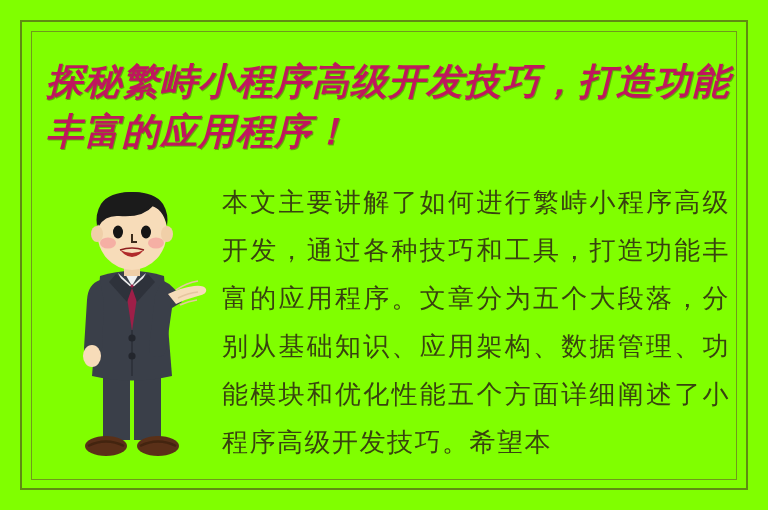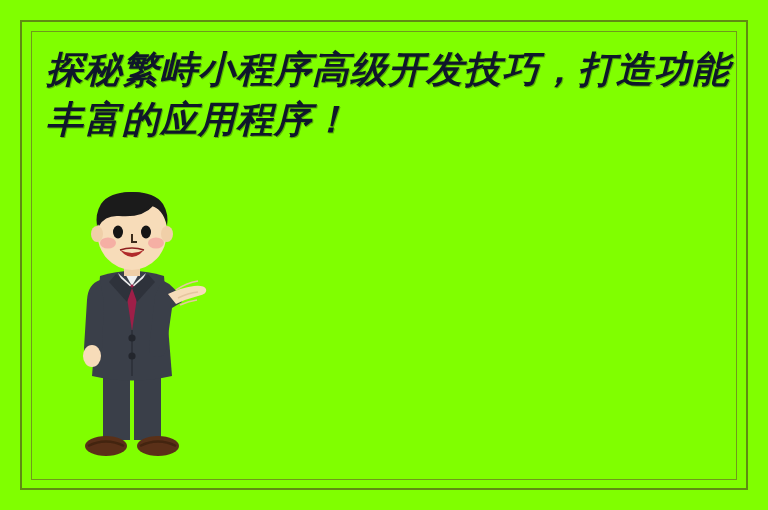--- a/index.html
+++ b/index.html
@@ -41,23 +41,23 @@
     height: 449px;
     border: 1px solid #6f9b1b;
     box-sizing: border-box;
     pointer-events: none;
   }
 
   
   .title {
     position: absolute;
     left: 46px;
-    top: 44px;
+    top: 56px;
     width: 690px;
-    color: #0f172a;
+    color: #be185d;
     font-family: "DejaVu Serif", "Liberation Serif", serif;
     font-weight: bold;
     font-style: italic;
     font-size: 37px;
     line-height: 50px;
     letter-spacing: 1px;
     text-shadow: 1px 1px 0 rgba(20,40,0,0.35);
     white-space: pre-wrap;
   }
 
@@ -89,20 +89,21 @@
 </head>
 <body>
 
 <div id="poster">
 
   <div class="frame-outer"></div>
   <div class="frame-inner"></div>
 
   <div class="title">探秘繁峙小程序高级开发技巧，打造功能丰富的应用程序！</div>
 
+  <div class="body-text">本文主要讲解了如何进行繁峙小程序高级开发，通过各种技巧和工具，打造功能丰富的应用程序。文章分为五个大段落，分别从基础知识、应用架构、数据管理、功能模块和优化性能五个方面详细阐述了小程序高级开发技巧。希望本</div>
 
   <div class="illustration">
     <svg viewBox="0 0 176 300" width="176" height="300" xmlns="http://www.w3.org/2000/svg">
 
       <path d="M59 188 h27 v72 h-27 z" fill="#3a3f49"></path>
       <path d="M90 188 h27 v72 h-27 z" fill="#3a3f49"></path>
 
       <ellipse cx="62" cy="266" rx="21" ry="10" fill="#5a3018"></ellipse>
       <ellipse cx="114" cy="266" rx="21" ry="10" fill="#5a3018"></ellipse>
       <path d="M44 266 q18 -9 36 0" stroke="#43240f" stroke-width="2.5" fill="none"></path>

